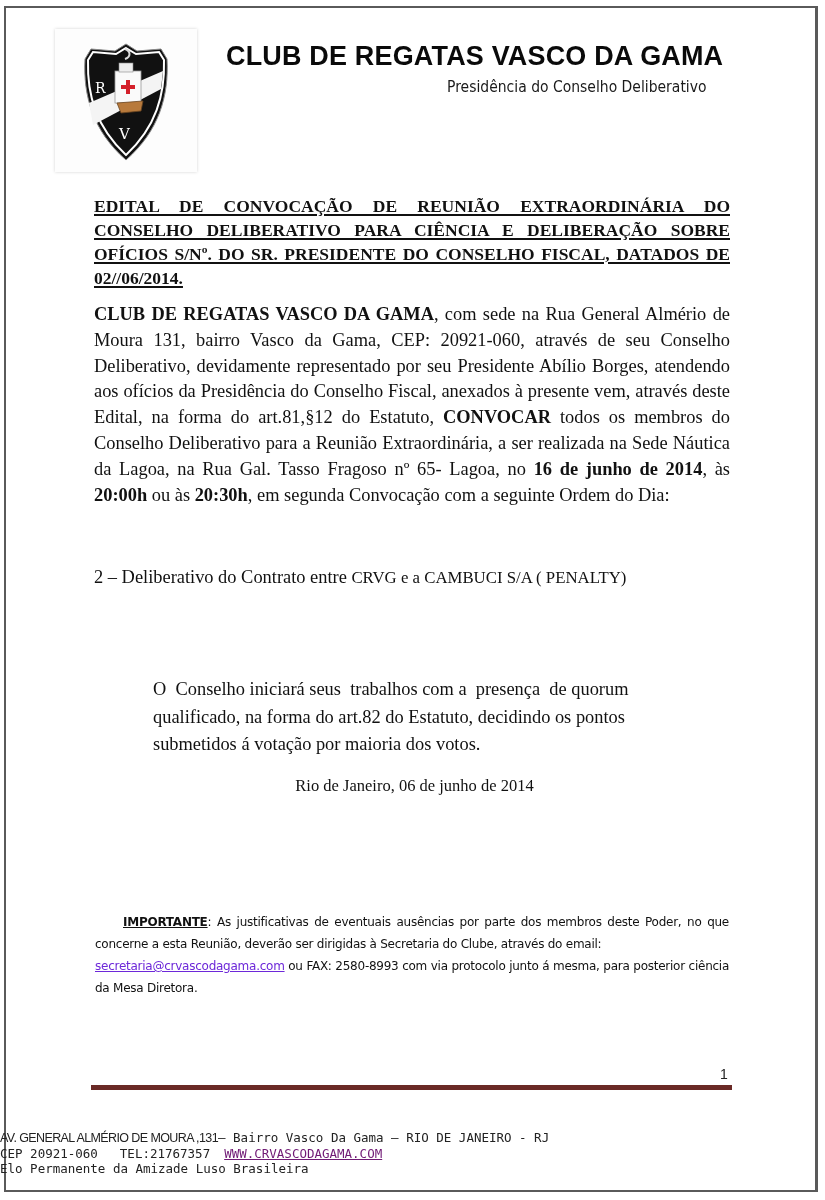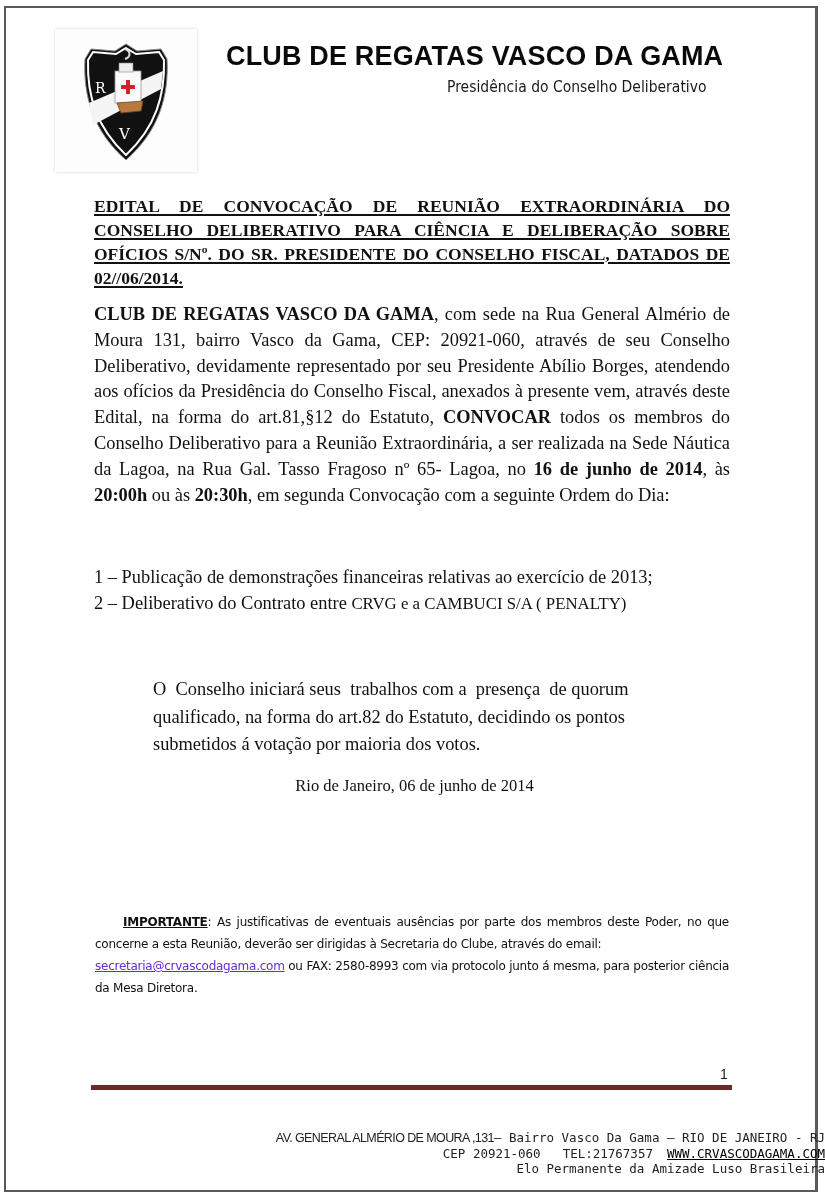--- a/index.html
+++ b/index.html
@@ -156,33 +156,33 @@
       top: 1085px;
       width: 641px;
       height: 5px;
       background: #6a2a26;
     }
     .footer {
       position: absolute;
       left: 0;
       top: 1130px;
       width: 825px;
-      text-align: right;
+      text-align: left;
       font-family: "DejaVu Sans Mono", monospace;
       font-size: 12.5px;
       line-height: 15px;
       color: #222;
     }
     .footer .addr-prefix {
       font-family: "Liberation Sans", sans-serif;
       font-size: 12.5px;
       letter-spacing: -0.6px;
     }
     .footer a {
-      color: #000000;
+      color: #701a75;
       text-decoration: underline;
     }
     .footer .sp { display: inline-block; width: 22px; }
   </style>
 </head>
 <body>
 
 <div class="page-frame"></div>
 
 <div class="logo-box">
@@ -209,21 +209,20 @@
 </div>
 
 <div class="header-title">CLUB DE REGATAS VASCO DA GAMA</div>
 <div class="header-subtitle">Presidência do Conselho Deliberativo</div>
 
 <div class="notice-title">EDITAL DE CONVOCAÇÃO DE REUNIÃO EXTRAORDINÁRIA DO CONSELHO DELIBERATIVO PARA CIÊNCIA E DELIBERAÇÃO SOBRE OFÍCIOS S/Nº. DO SR. PRESIDENTE DO CONSELHO FISCAL, DATADOS DE 02//06/2014.</div>
 
 <div class="body-para"><b>CLUB DE REGATAS VASCO DA GAMA</b><span>, com sede na Rua General Almério de Moura 131, bairro Vasco da Gama, CEP: 20921-060, através de seu Conselho Deliberativo, devidamente representado por seu Presidente Abílio Borges, atendendo aos ofícios da Presidência do Conselho Fiscal, anexados à presente vem, através deste Edital, na forma do art.81,§12 do Estatuto, </span><b>CONVOCAR</b><span> todos os membros do Conselho Deliberativo para a Reunião Extraordinária, a ser realizada na Sede Náutica da Lagoa, na Rua Gal. Tasso Fragoso nº 65- Lagoa, no </span><b>16 de junho de 2014</b><span>, às </span><b>20:00h</b><span> ou às </span><b>20:30h</b><span>, em segunda Convocação com a seguinte Ordem do Dia:</span></div>
 
 <div class="agenda">
-  <div class="agenda-item"><span>1 –</span> <span>Publicação de demonstrações financeiras relativas ao exercício de 2013;</span></div>
   <div class="agenda-item"><span>2 –</span> <span>Deliberativo do Contrato entre </span><span class="cond">CRVG e a CAMBUCI S/A ( PENALTY)</span></div>
 </div>
 
 <div class="quorum" style="white-space: pre-wrap; margin-left: 38px;">O  Conselho iniciará seus  trabalhos com a  presença  de quorum qualificado, na forma do art.82 do Estatuto, decidindo os pontos submetidos á votação por maioria dos votos.</div>
 
 <div class="date-line">Rio de Janeiro, 06 de junho de 2014</div>
 
 <div class="important"><span class="label">IMPORTANTE</span><span>: As justificativas de eventuais ausências por parte dos membros deste Poder, no que concerne a esta Reunião, deverão ser dirigidas à Secretaria do Clube, através do </span><b>email:</b><br><a href="#">secretaria@crvascodagama.com</a><span> ou </span><b>FAX: 2580-8993 com via protocolo junto á mesma</b><span>, para posterior ciência da Mesa Diretora.</span></div>
 
 <div class="page-number">1</div>

